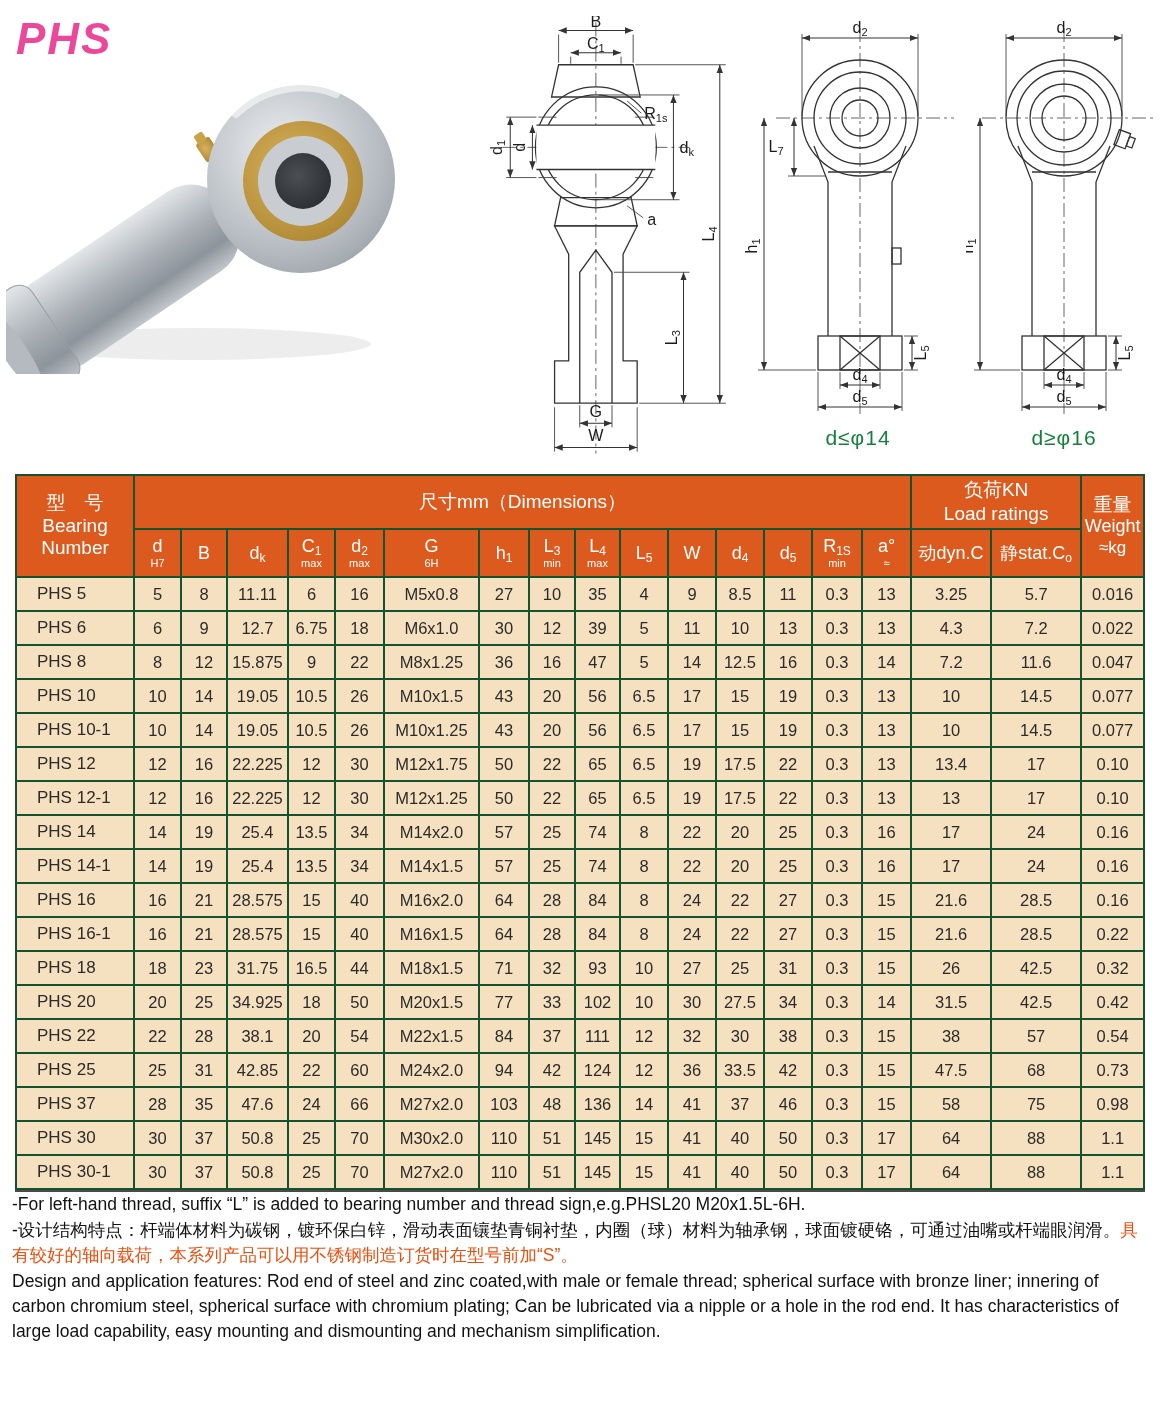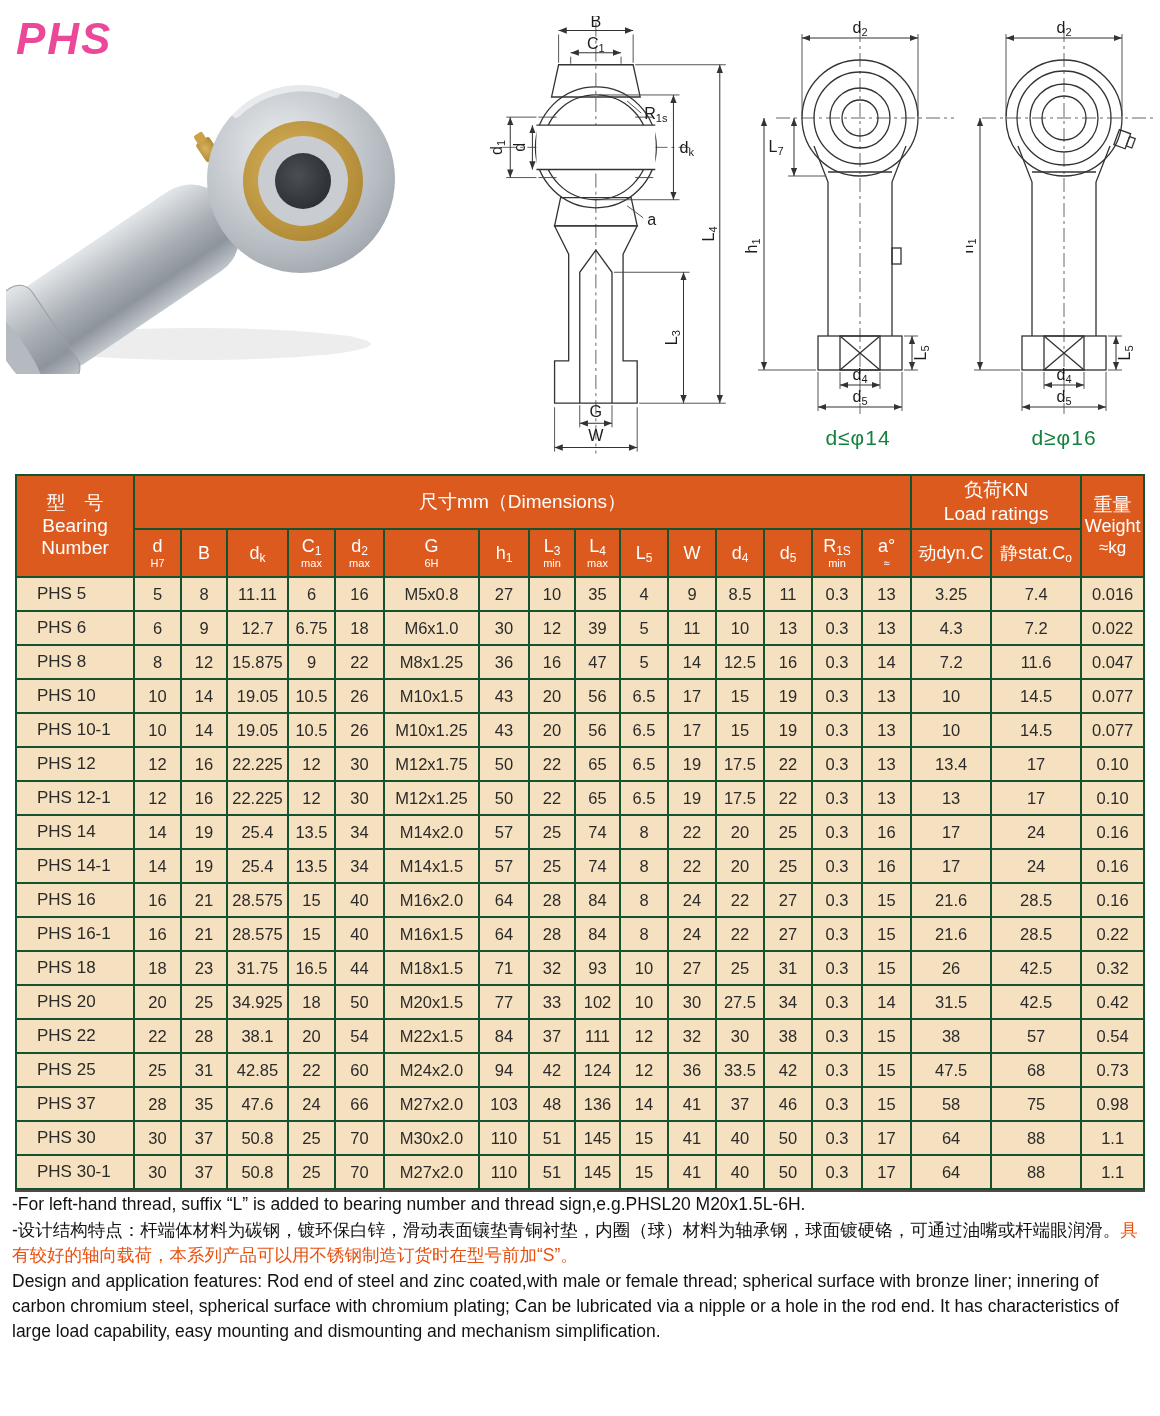--- a/index.html
+++ b/index.html
@@ -370,21 +370,21 @@
             <td>27</td>
             <td>10</td>
             <td>35</td>
             <td>4</td>
             <td>9</td>
             <td>8.5</td>
             <td>11</td>
             <td>0.3</td>
             <td>13</td>
             <td>3.25</td>
-            <td>7.4</td>
+            <td>5.7</td>
             <td>0.016</td>
           </tr>
           <tr>
             <td class="c-name">PHS 6</td>
             <td>6</td>
             <td>9</td>
             <td>12.7</td>
             <td>6.75</td>
             <td>18</td>
             <td>M6x1.0</td>

